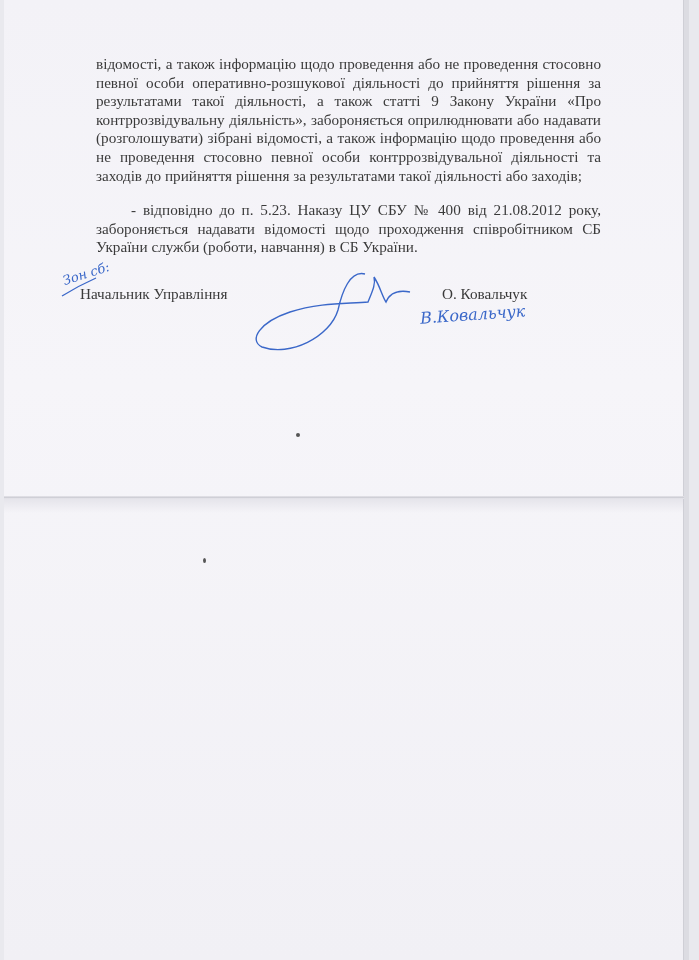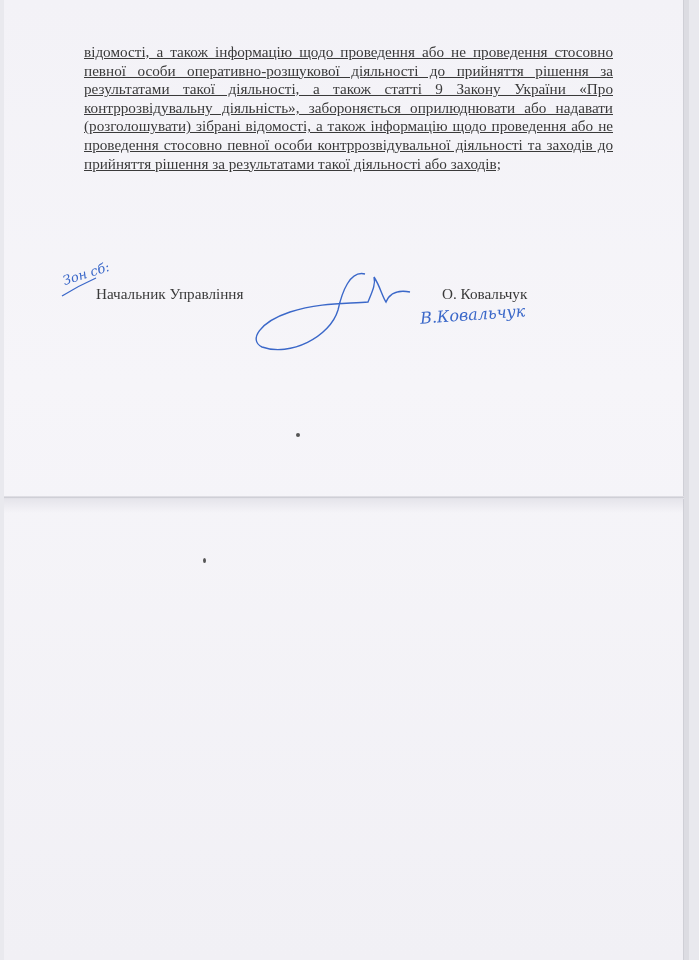--- a/index.html
+++ b/index.html
@@ -7,39 +7,40 @@
   .paper { position:absolute; left:4px; top:0; width:680px; height:960px;
     background:linear-gradient(180deg,#f3f2f7 0%,#f6f5f9 40%,#f1f0f5 100%); }
   .edge { position:absolute; right:10px; top:0; width:5px; height:960px; background:#dcdce2; border-left:1px solid #cfcfd6; }
   .fold { position:absolute; left:4px; width:680px; top:496px; height:3px;
     background:linear-gradient(180deg,#e6e5ea,#cfcfd6,#ecebf0); }
   .fold-shadow { position:absolute; left:4px; width:680px; top:499px; height:14px;
     background:linear-gradient(180deg,rgba(200,200,210,0.35),rgba(240,240,245,0)); }
   .text { position:absolute; left:80px; top:39px; width:537px;
     font-family:"Liberation Serif", serif; font-size:15.2px; line-height:18.6px; color:#3a3a3a;
     text-align:justify; }
-  .text p { margin:4px;text-decoration:underline; }
+  .text p { margin:16px; }
   .indent { text-indent:35px; }
   .sig-row { position:absolute; top:285px; left:80px; width:540px;
     font-family:"Liberation Serif", serif; font-size:15.2px; color:#3a3a3a; }
-  .title { position:absolute; left:16px; top:0;text-align:right; }
+  .title { position:absolute; left:0; top:0;text-align:right; }
   .name { position:absolute; left:362px; top:0; }
   .hw { position:absolute; font-family:"DejaVu Serif", serif; font-style:italic; color:#3b68c9; }
   .dot { position:absolute; width:4px; height:4px; border-radius:50%; background:#555; }
 </style>
 </head>
 <body>
 
 <div class="paper"></div>
 <div class="edge"></div>
 <div class="fold"></div>
 <div class="fold-shadow"></div>
 
 <div class="text">
   <p>відомості, а також інформацію щодо проведення або не проведення стосовно певної особи оперативно-розшукової діяльності до прийняття рішення за результатами такої діяльності, а також статті 9 Закону України «Про контррозвідувальну діяльність», забороняється оприлюднювати або надавати (розголошувати) зібрані відомості, а також інформацію щодо проведення або не проведення стосовно певної особи контррозвідувальної діяльності та заходів до прийняття рішення за результатами такої діяльності або заходів;</p>
+  <p class="indent">- відповідно до п. 5.23. Наказу ЦУ СБУ № 400 від 21.08.2012 року, забороняється надавати відомості щодо проходження співробітником СБ України служби (роботи, навчання) в СБ України.</p>
 </div>
 
 <div class="sig-row">
   <span class="title">Начальник Управління</span>
   <span class="name">О. Ковальчук</span>
 </div>
 
 <span class="hw" style="left:62px;top:266px;font-size:13px;transform:rotate(-18deg);">Зон сб:</span>
 <svg style="position:absolute;left:60px;top:276px;" width="40" height="22">
   <path d="M2 20 Q18 10 36 2" stroke="#3b68c9" stroke-width="1.3" fill="none"></path>

